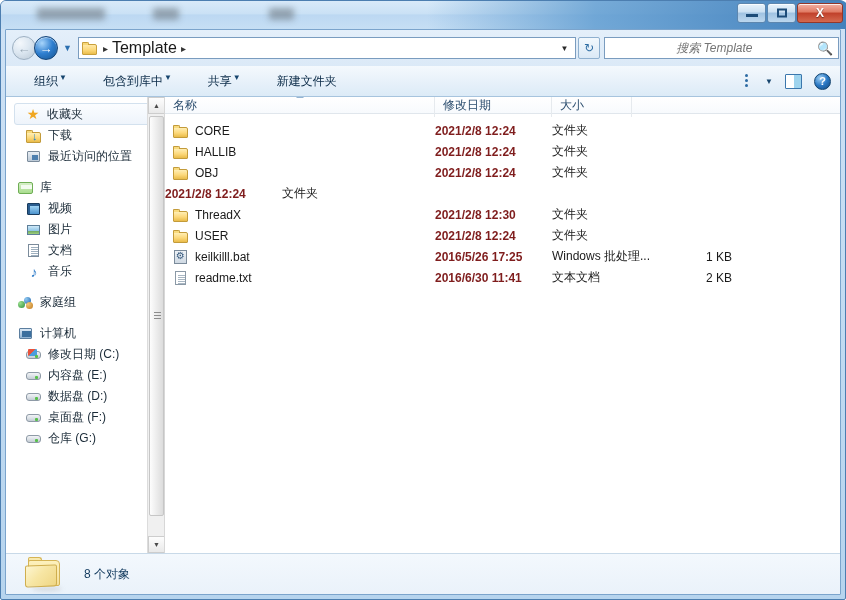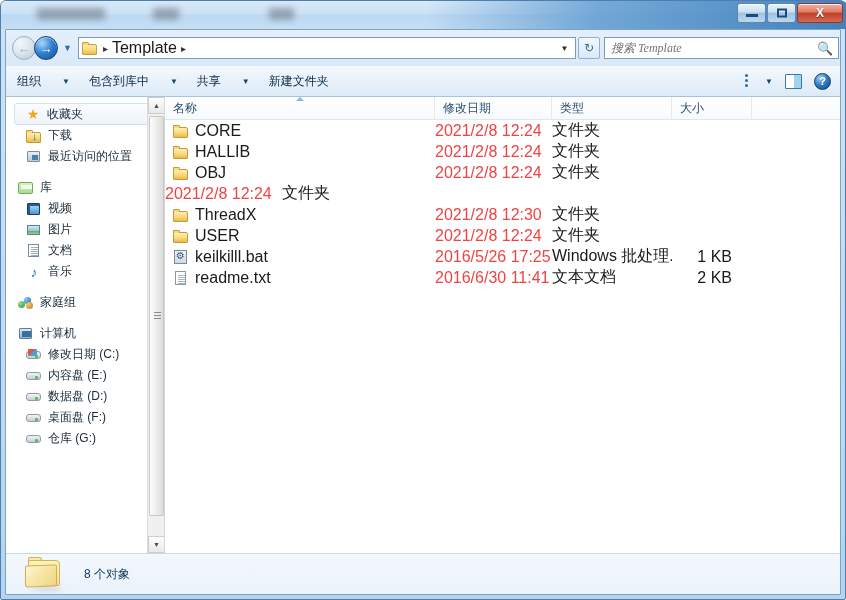--- a/index.html
+++ b/index.html
@@ -122,35 +122,35 @@
     display: flex; align-items: center; justify-content: center;
     color: #2e6da4; font-size: 12px;
   }
   #searchbox {
     width: 235px; height: 22px; margin: 0 5px 0 4px;
     background: #ffffff; border: 1px solid #7a9cbf;
     display: flex; align-items: center; padding: 0 4px 0 6px;
   }
   #search-input {
     flex: 1; border: none; outline: none; background: transparent;
-    font-family: Liberation Serif, serif;
-    font-size: 12px; font-style: italic; color: #3b82f6;
+    font-family: Liberation Sans, sans-serif;
+    font-size: 12px; font-style: italic; color: #3b82f6; text-align: center;
   }
   #search-icon { color: #2f6fa8; font-size: 13px; }
 
   
   #toolbar {
     position: absolute; left: 0; top: 36px; width: 838px; height: 31px;
     background: linear-gradient(to bottom,#f4f9fd 0%,#e8f1fa 50%,#dcebf7 100%);
     border-bottom: 1px solid #a7c4de;
     display: flex; align-items: center;
   }
   .tb-item {
-    font-size: 12px; color: #0a2a47; padding: 4px 8px; margin-left: 3px;
-    display: flex; align-items: center; gap: 21px; border-radius: 2px;
+    font-size: 12px; color: #0a2a47; padding: 4px 8px; margin-left: 20px;
+    display: flex; gap: 1px; border-radius: 2px;
   }
   .tb-caret { font-size: 8px; color: #17456e; }
   #tb-right { margin-left: auto; display: flex; align-items: center; gap: 2px; padding-right: 8px; }
   .tb-icon-btn { display: flex; align-items: center; gap: 4px; padding: 3px 5px; border-radius: 2px; }
   .viewlist-icon { width: 16px; height: 14px; position: relative; }
   .viewlist-icon i {
     position: absolute; left: 6px; height: 2px; background: #2d6ba3; display: block;
   }
   .viewlist-icon i:nth-child(1) { top: 1px; width: 9px; }
   .viewlist-icon i:nth-child(2) { top: 6px; width: 9px; }
@@ -265,43 +265,43 @@
     width: 7px; height: 8px;
     background: repeating-linear-gradient(to bottom,#8d8d8d 0 1px, transparent 1px 3px);
   }
 
   
   #splitter { width: 1px; background: #d7d7d7; }
 
   
   #filelist { flex: 1; position: relative; background: #ffffff; overflow: hidden; }
   #colheader {
-    height: 23px; display: flex; align-items: center;
+    height: 17px; display: flex; align-items: center;
     background: linear-gradient(to bottom,#ffffff 0%,#f7fafd 100%);
     border-bottom: 1px solid #e0e6ec;
     position: relative;
     justify-content: center;
   }
   .colh {
     font-size: 12px; color: #2b4d6e; height: 23px;
     display: flex; align-items: center; padding-left: 8px;
     border-right: 1px solid #e6eaee; position: relative;
   }
   .sort-arrow {
     position: absolute; left: 50%; top: 0px; transform: translateX(-50%);
     width: 0; height: 0; border-left: 4px solid transparent; border-right: 4px solid transparent;
     border-bottom: 4px solid #94b4d2;
   }
   #rows { position: absolute; left: 0; top: 23px; right: 0; bottom: 0; }
   .row {
-    height: 21px; display: flex; font-size: 16px; color: #1a1a1a;
+    height: 21px; display: flex; font-size: 12px; color: #1a1a1a;
   }
   .cell { height: 21px; display: flex; align-items: center; overflow: hidden; white-space: nowrap; }
   .cell-name { padding-left: 8px; gap: 6px; }
-  .cell-date { color: #ef4444; }
+  .cell-date { color: #7f1d1d; font-weight: bold; }
   .cell-type { }
   .cell-size { justify-content: flex-end; padding-right: 20px; }
   .row-ico { width: 16px; height: 16px; position: relative; flex: none; }
   .ico-bat { position: absolute; left: 1px; top: 1px; width: 13px; height: 14px;
     background: linear-gradient(to bottom,#eef2f6,#cfd9e3); border: 1px solid #7b8b9b; }
   .ico-bat:after { content:'\2699'; position: absolute; left: 1px; top: -1px; font-size: 10px; color: #3a5d80; }
   .ico-txt { position: absolute; left: 2px; top: 1px; width: 11px; height: 14px;
     background: #ffffff; border: 1px solid #8b99a6; }
   .ico-txt:after { content:''; position: absolute; left: 2px; top: 3px; width: 7px; height: 1px;
     background: #a8b6c2;
@@ -555,23 +555,20 @@
       <div id="filelist">
 
         <div id="colheader">
           <div class="colh" style="width:270px">
             <span class="sort-arrow"></span>
             <span>名称</span>
           </div>
           <div class="colh" style="width:117px">
             <span>修改日期</span>
           </div>
-          <div class="colh" style="width:120px">
-            <span>类型</span>
-          </div>
           <div class="colh" style="width:80px">
             <span>大小</span>
           </div>
           <div class="colh" style="flex:1;border-right:none"></div>
         </div>
 
         <div id="rows">
 
           <div class="row">
             <div class="cell cell-name" style="width:270px">

